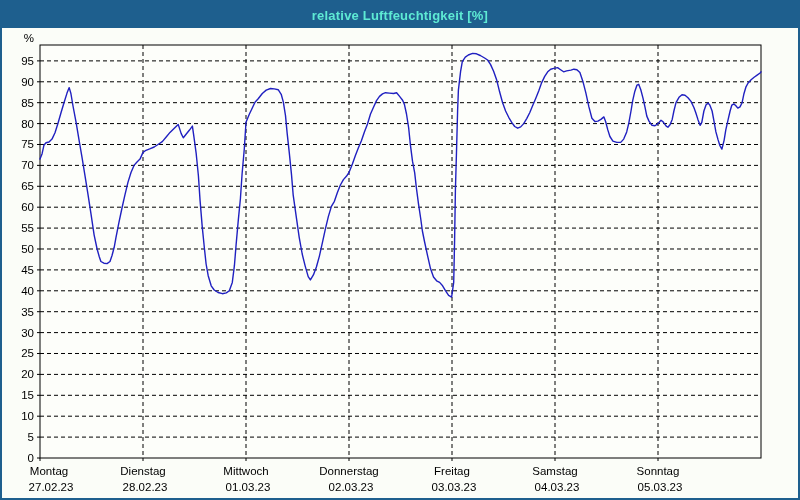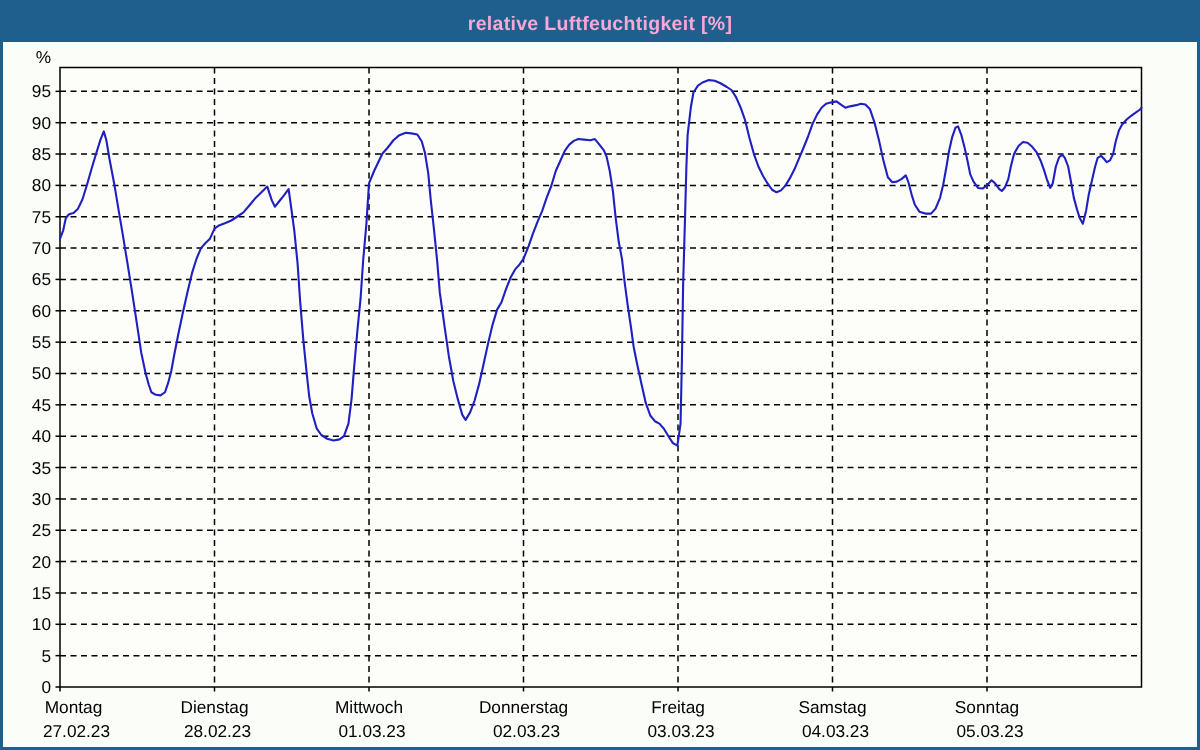--- a/index.html
+++ b/index.html
@@ -12,21 +12,21 @@
     border:2px solid #1e5f8e;
     overflow:hidden;
   }
   .titlebar{
     position:absolute;left:0;top:0;right:0;
     height:26px;
     background:#1e5f8e;
     display:flex;align-items:center;justify-content:center;
   }
   .titlebar .title{
-    color:#f9a8d4;
+    color:#5eead4;
     font-size:13px;
     font-weight:bold;
     letter-spacing:0.2px;
   }
   .chart-wrap{
     position:absolute;left:0;top:26px;right:0;bottom:0;
   }
   svg text{font-family:"Liberation Sans","DejaVu Sans",sans-serif;}
 </style>
 </head>

